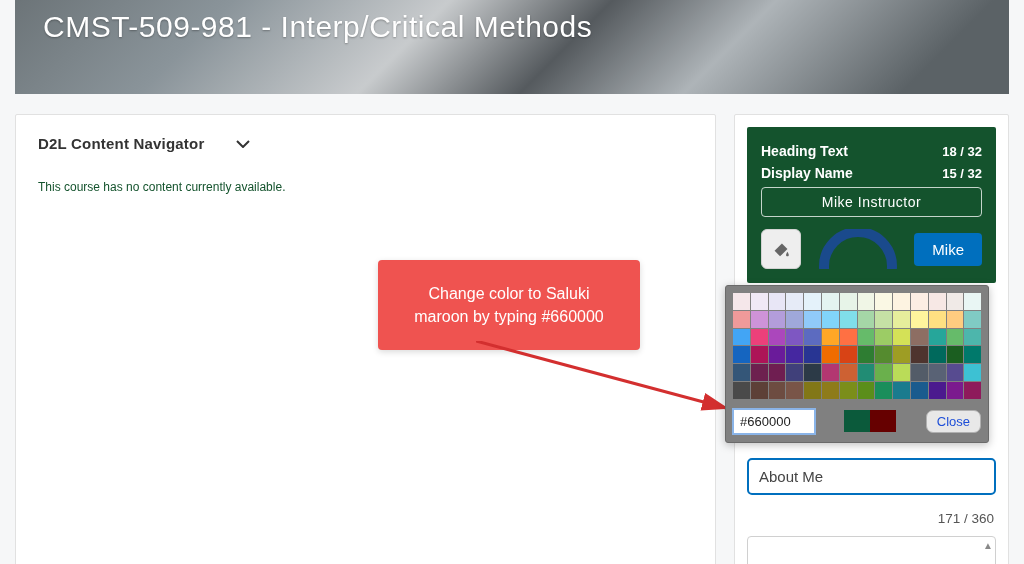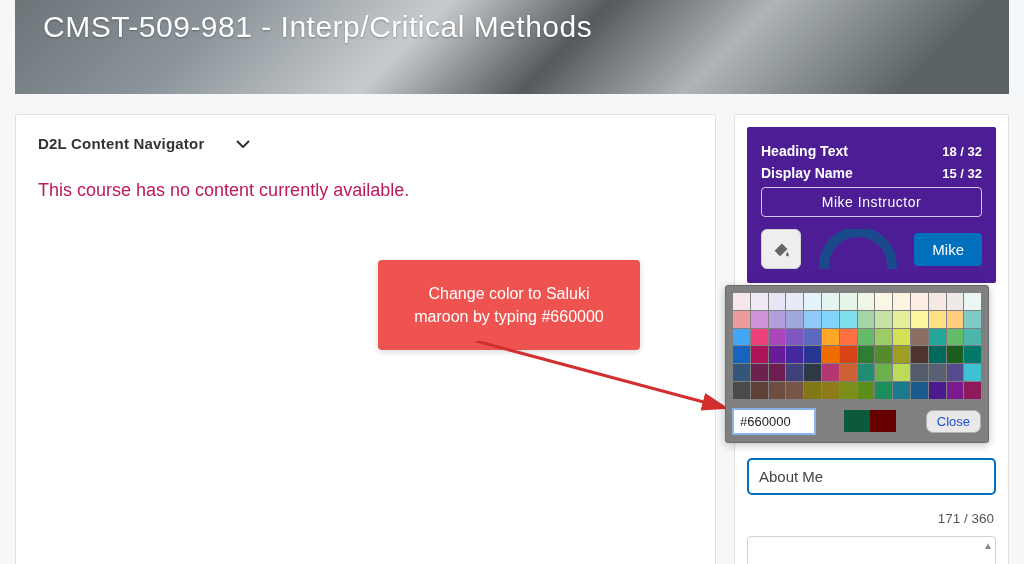--- a/index.html
+++ b/index.html
@@ -52,33 +52,33 @@
   .nav-header .title {
     font-size: 15px;
     color: #333;
     font-weight: 700;
     letter-spacing: 0.2px;
   }
   .chev {
     width: 14px; height: 8px;
   }
   .no-content {
-    font-size: 18px;
-    color: #be185d;
+    font-size: 12px;
+    color: #14532d;
   }
   .side-card {
     width: 275px;
     background: #fff;
     border: 1px solid #e1e1e1;
     border-radius: 2px;
     padding: 12px 12px 12px 12px;
     position: relative;
   }
   .profile-box {
-    background: #4c1d95;
+    background: #14532d;
     border-radius: 2px;
     padding: 12px 14px 14px 14px;
     color: #fff;
   }
   .field-row {
     display: flex;
     justify-content: space-between;
     align-items: center;
     font-size: 14px;
     font-weight: 600;

